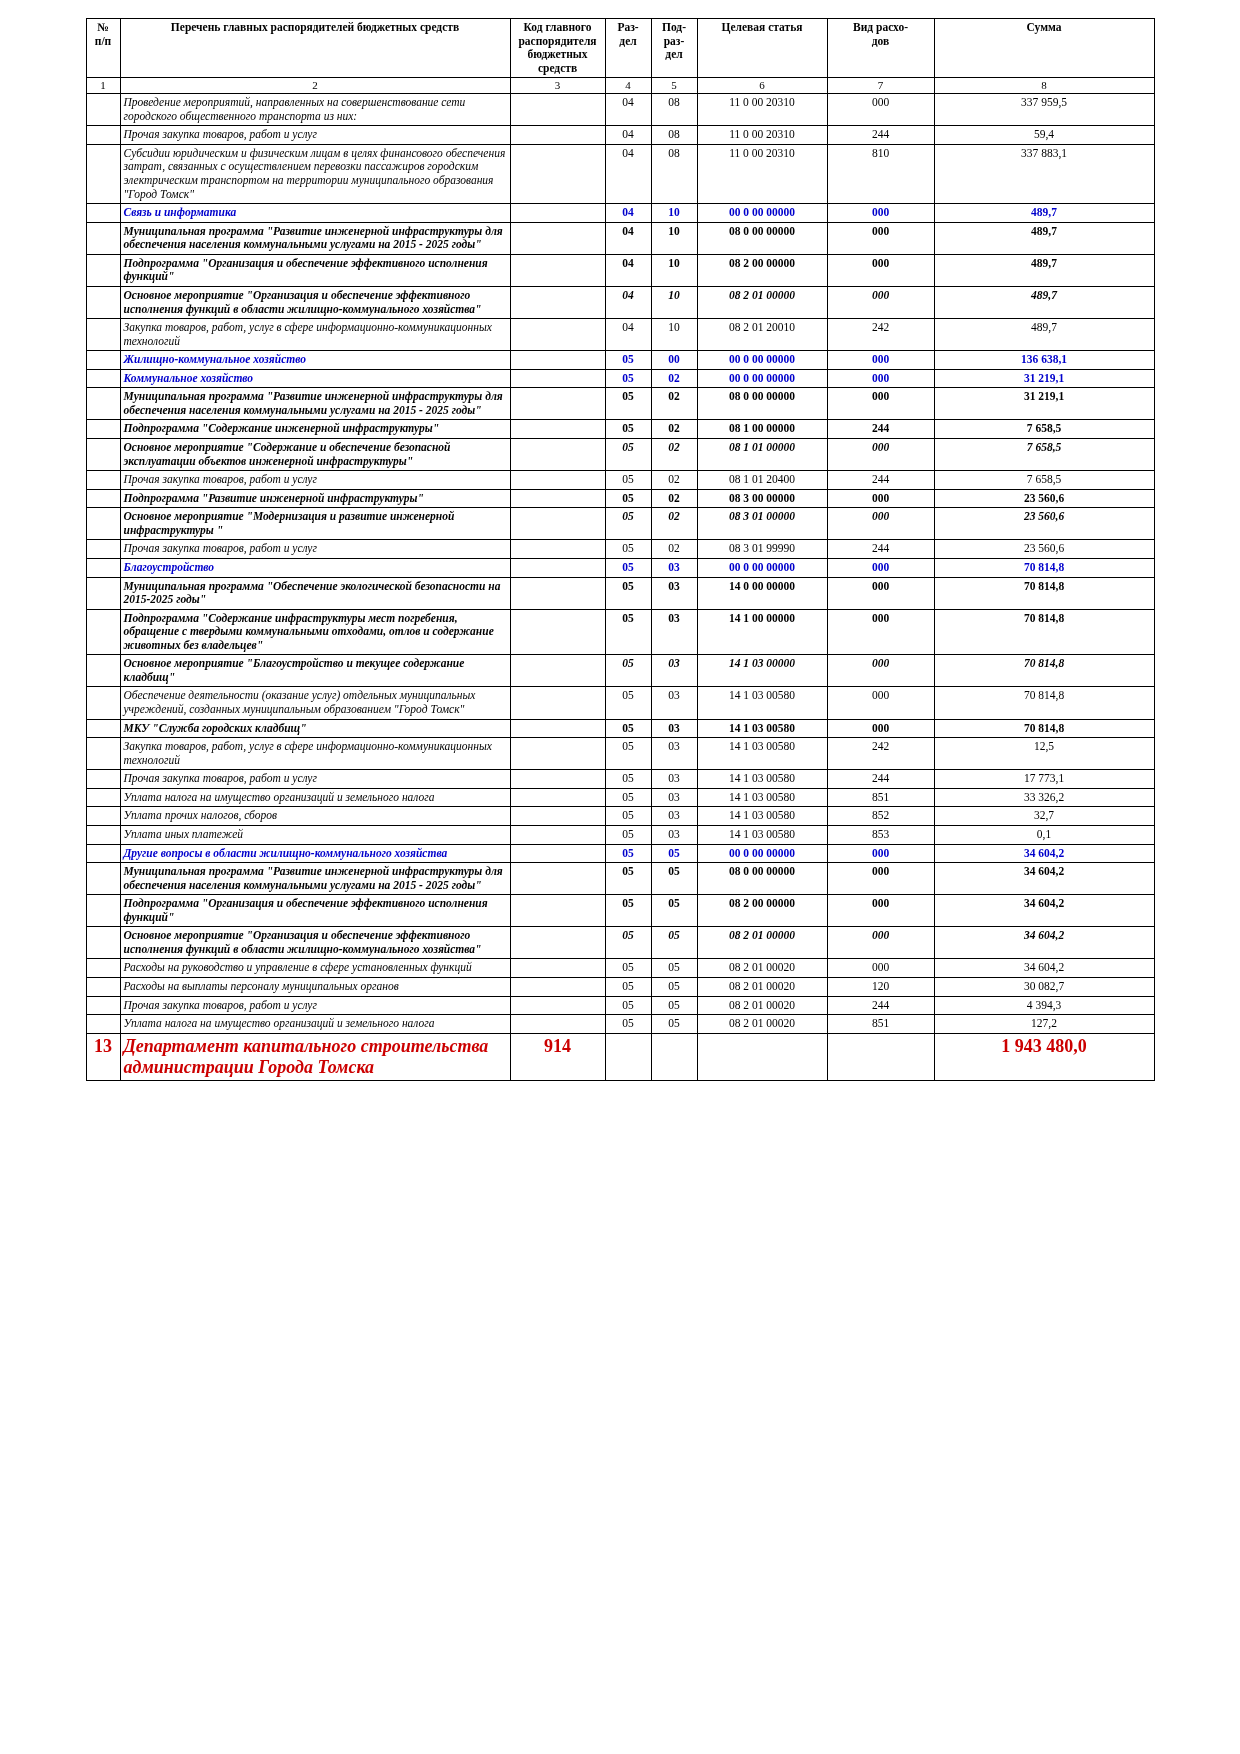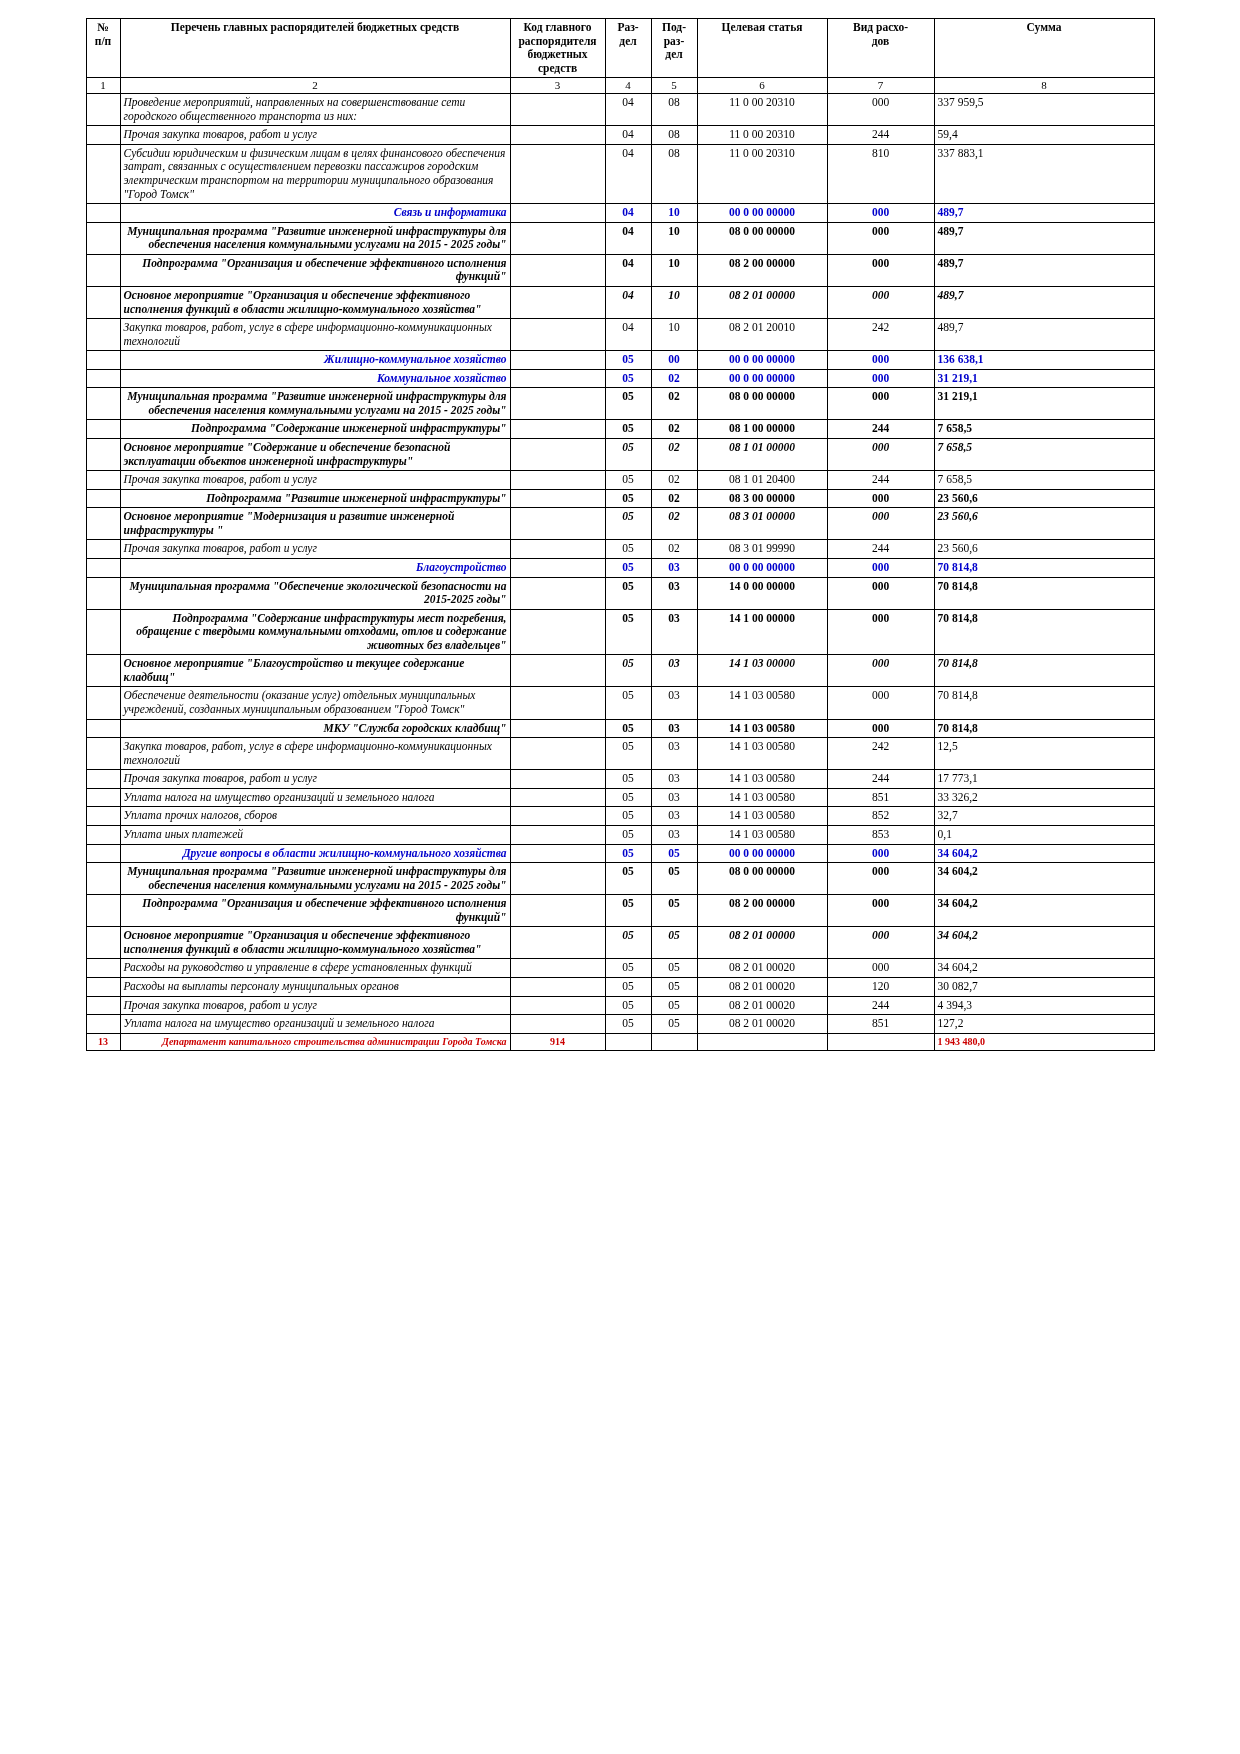--- a/index.html
+++ b/index.html
@@ -51,34 +51,34 @@
     padding: 4px 2px;
     line-height: 1.15;
   }
   thead td.numrow {
     text-align: center;
     font-weight: normal;
     font-size: 11px;
     padding: 1px 2px;
   }
 
-  .nm  { padding-left: 4px; text-align: right; }
+  .nm  { padding-left: 4px; }
   .in1 { padding-left: 14px; }
   .in2 { padding-left: 22px; }
 
   tr.r-blue td { color: #0000cc; font-weight: bold; }
-  tr.r-red td  { color: #cc0000; font-weight: bold; font-size: 10px; }
+  tr.r-red td  { color: #cc0000; font-weight: bold; font-size: 18px; }
   tr.r-ital td.name { font-style: italic; font-weight: bold; }
   tr.r-ital td { font-style: italic; font-weight: bold; }
   tr.r-bold td.name { font-weight: bold; }
   tr.r-plain td.name { font-weight: normal; }
 
   td.name { font-weight: bold; font-style: italic; }
   td.num  { font-weight: bold; text-align: center; }
-  td.sum  { font-weight: bold; text-align: left; margin-top: 36px; }
+  td.sum  { font-weight: bold; text-align: center; margin-top: 36px; }
   tr.r-plain td.num, tr.r-plain td.sum { font-weight: normal; }
   tr.r-plain td { font-weight: normal; }
 </style>
 </head>
 <body>
 
 <div class="page">
   <table class="budget">
     <colgroup>
       <col class="c-np">

